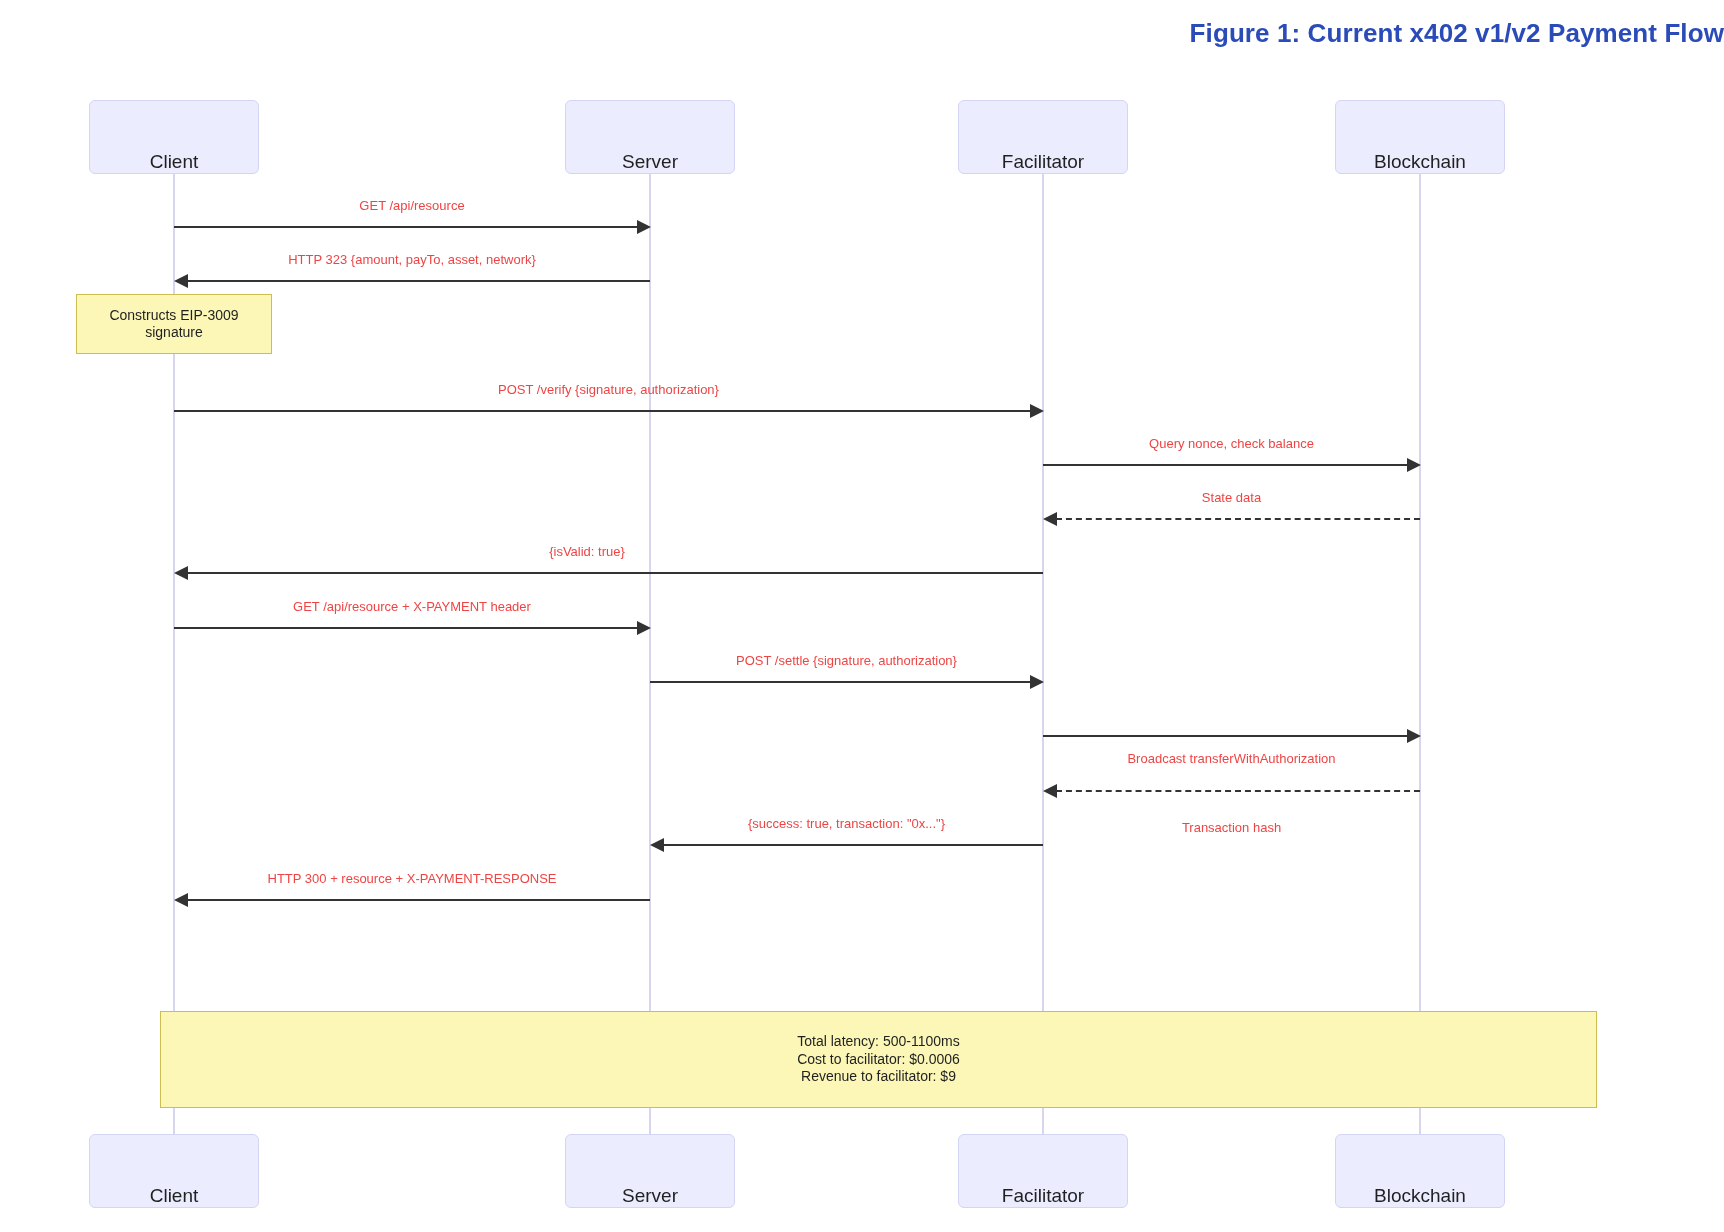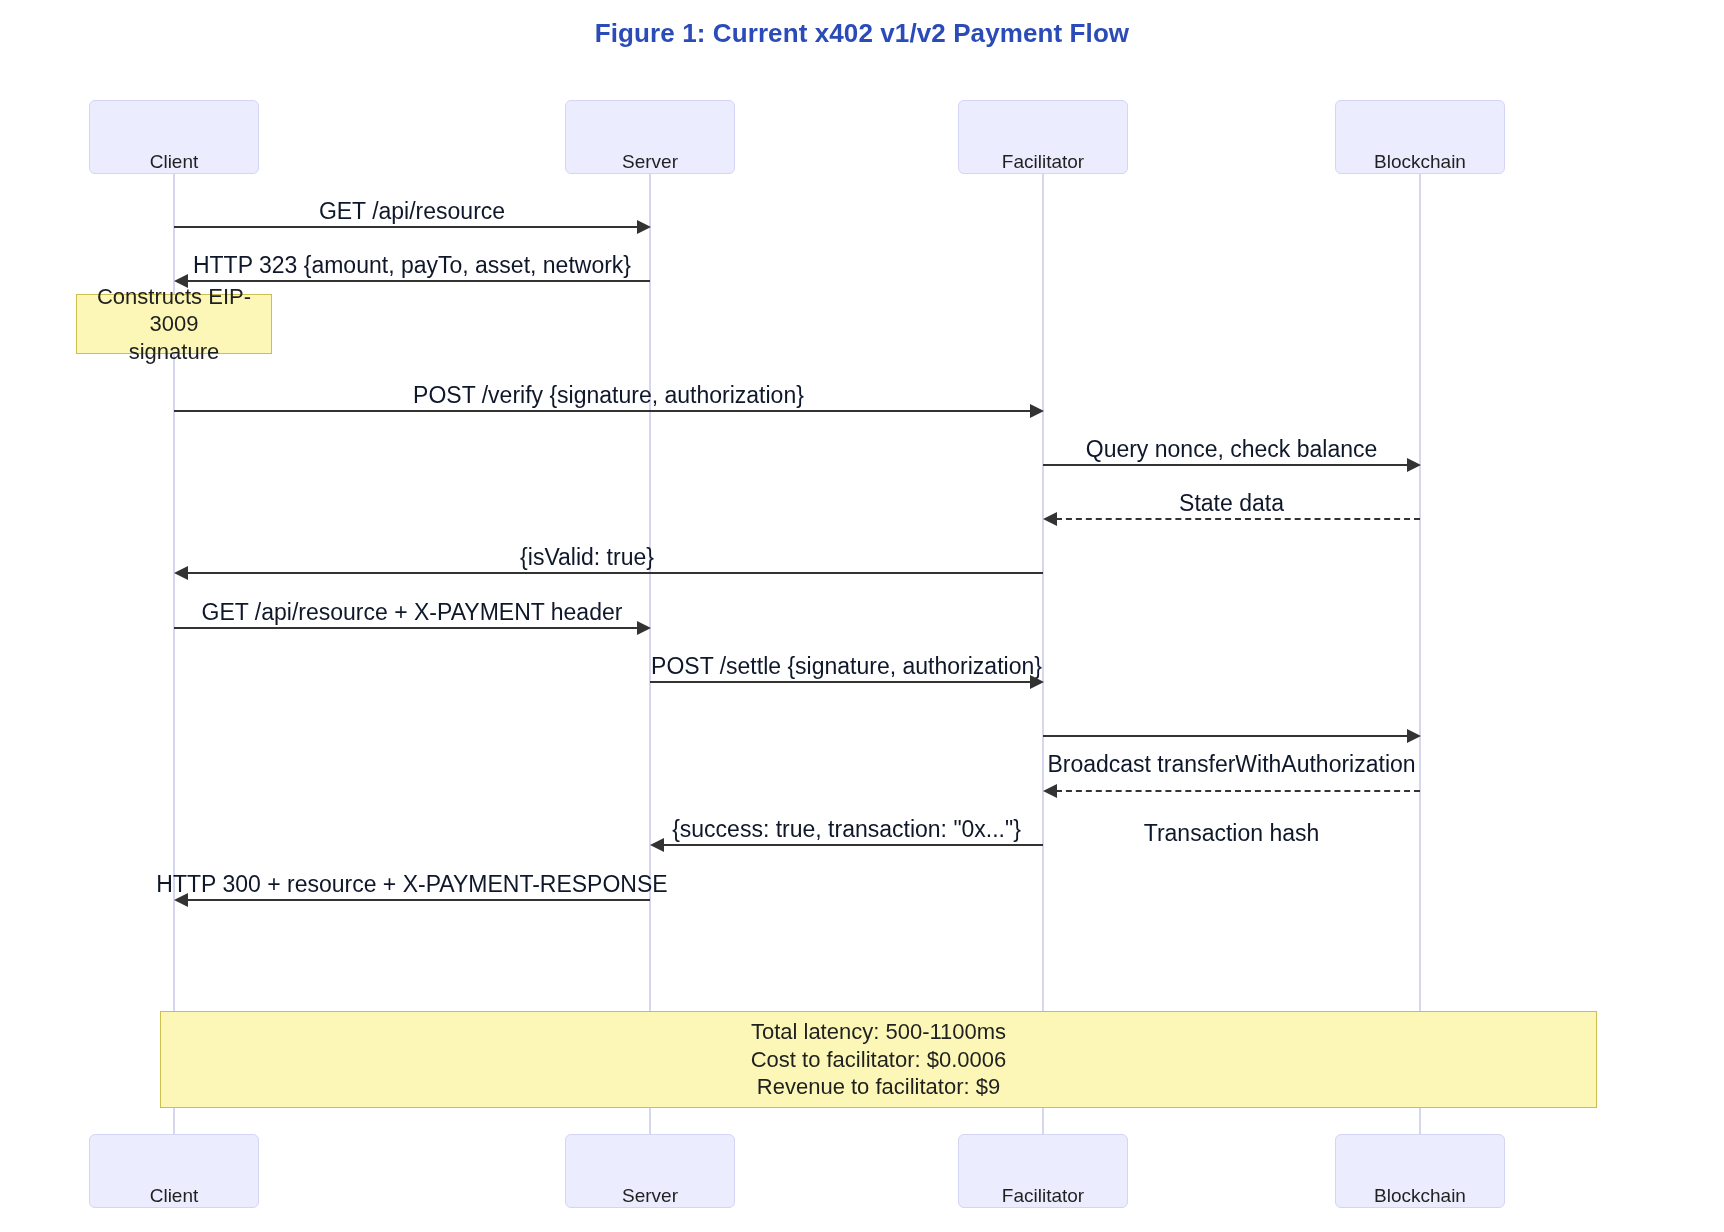--- a/index.html
+++ b/index.html
@@ -17,21 +17,21 @@
   #canvas {
     position: relative;
     width: 1724px;
     height: 1232px;
   }
   #diagram-title {
     position: absolute;
     top: 18px;
     left: 0;
     width: 1724px;
-    text-align: center;
+    text-align: right;
     font-size: 26px;
     font-weight: bold;
     color: #2a4bb8;
     letter-spacing: 0.1px;
   }
   .lifeline {
     position: absolute;
     width: 2px;
     background: #d6d7ef;
     top: 173px;
@@ -44,22 +44,22 @@
     border-radius: 6px;
     display: flex;
     align-items: flex-end;
     justify-content: center;
     font-size: 19px;
     color: #1f2020;
     box-sizing: border-box;
   }
   .msg-label {
     position: absolute;
-    font-size: 23px;
-    color: #0f172a;
+    font-size: 13px;
+    color: #ef4444;
     white-space: nowrap;
     text-align: center;
     transform: translateX(-50%);
   }
   .msg-line {
     position: absolute;
     height: 0;
     border-top: 2px solid #333333;
   }
   .msg-line.dashed {
@@ -80,21 +80,21 @@
   }
   .note {
     position: absolute;
     background: #fcf7b6;
     border: 1px solid #ccbf4f;
     box-sizing: border-box;
     display: flex;
     flex-direction: column;
     align-items: center;
     justify-content: center;
-    font-size: 22px;
+    font-size: 14px;
     color: #1f2020;
     line-height: 1.25;
     text-align: center;
   }
   .note-line { display: block; }
 </style>
 </head>
 <body>
 
 <div id="canvas">

